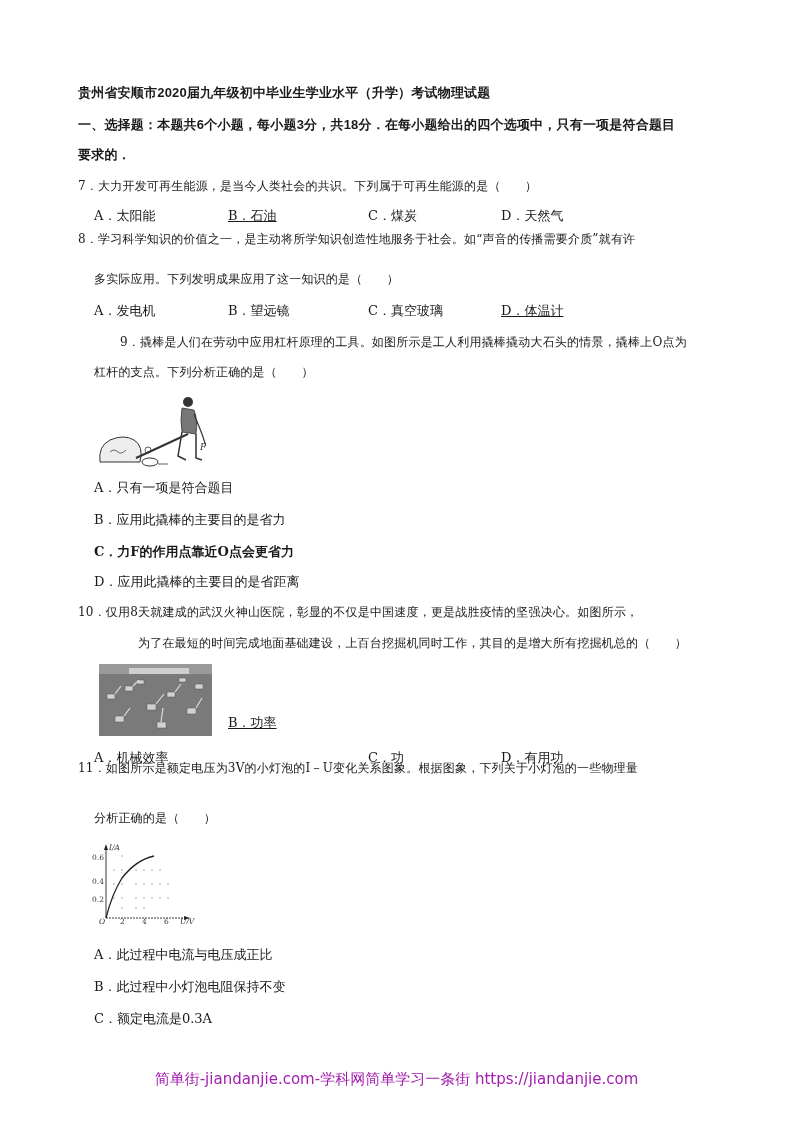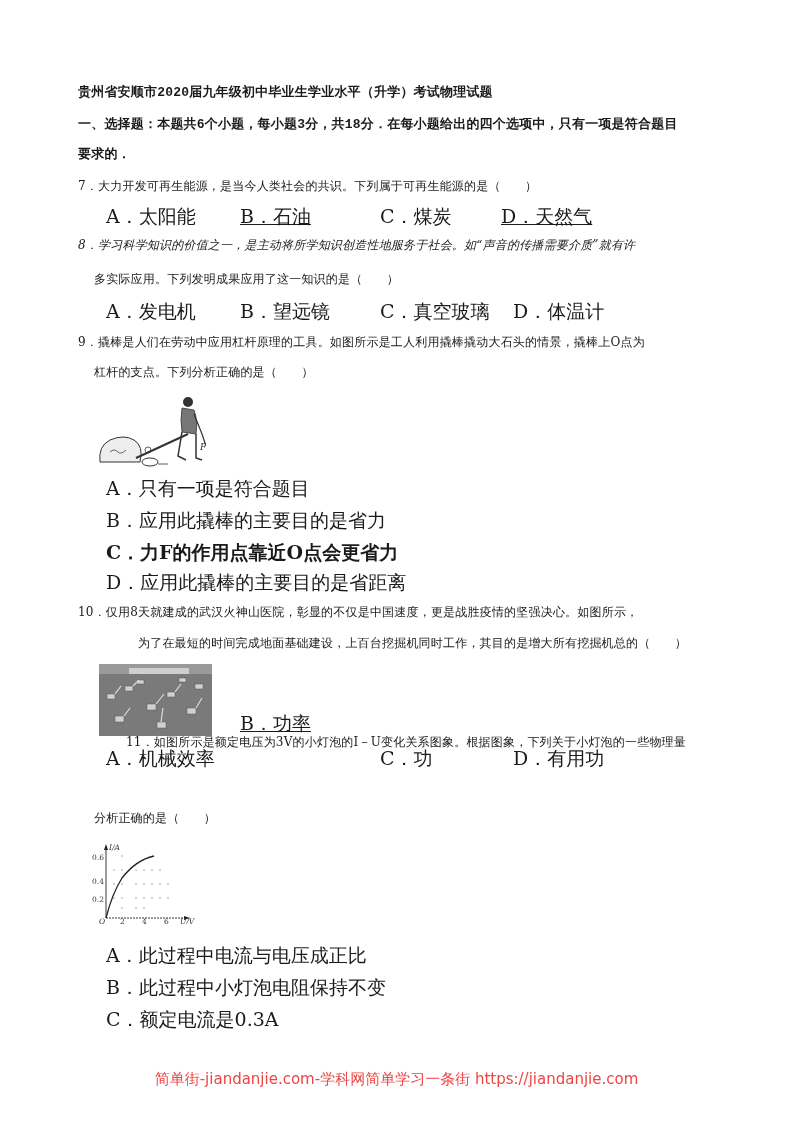--- a/index.html
+++ b/index.html
@@ -5,55 +5,55 @@
   html, body { margin: 0; padding: 0; background: #ffffff; }
   body {
     width: 793px; height: 1122px; position: relative; overflow: hidden;
     font-family: "DejaVu Serif", "Liberation Serif", serif;
     color: #1a1a1a;
   }
   .line {
     position: absolute; left: 78px; font-size: 12px; line-height: 18px;
     white-space: nowrap; letter-spacing: 0.2px;
   }
-  .bold { font-weight: bold; font-family: Liberation Mono, monospace; font-size: 13px; }
+  .bold { font-weight: bold; font-family: Liberation Sans, sans-serif; font-size: 13px; }
   .indent { left: 94px; }
-  .opt { position: absolute; font-size: 19px; line-height: 18px; white-space: nowrap; margin-left: 12px; }
+  .opt { position: absolute; font-size: 13px; line-height: 18px; white-space: nowrap; }
   .figure { position: absolute; }
   .footer {
     position: absolute; left: 0; width: 793px; top: 1070px; text-align: center;
-    font-family: "DejaVu Sans", "Liberation Sans", sans-serif; font-size: 15px; color: #ef4444;
+    font-family: "DejaVu Sans", "Liberation Sans", sans-serif; font-size: 15px; color: #a21caf;
   }
 </style>
 </head>
 <body>
 
 <div class="line bold" style="top:84px;">贵州省安顺市2020届九年级初中毕业生学业水平（升学）考试物理试题</div>
 <div class="line bold" style="top:116px;">一、选择题：本题共6个小题，每小题3分，共18分．在每小题给出的四个选项中，只有一项是符合题目</div>
 <div class="line bold" style="top:146px;">要求的．</div>
 
 <div>
   <div class="line" style="top:177px;">7．大力开发可再生能源，是当今人类社会的共识。下列属于可再生能源的是（　　）</div>
   <div class="opt" style="top:207px; left:94px;">A．太阳能</div>
   <div class="opt" style="top:207px; left:228px;text-decoration:underline;">B．石油</div>
   <div class="opt" style="top:207px; left:368px;">C．煤炭</div>
-  <div class="opt" style="top:207px; left:489px;text-decoration:underline;">D．天然气</div>
+  <div class="opt" style="top:207px; left:501px;">D．天然气</div>
 </div>
 
 <div>
-  <div class="line" style="top:236px;font-style:italic;">8．学习科学知识的价值之一，是主动将所学知识创造性地服务于社会。如“声音的传播需要介质”就有许</div>
+  <div class="line" style="top:230px;">8．学习科学知识的价值之一，是主动将所学知识创造性地服务于社会。如“声音的传播需要介质”就有许</div>
   <div class="line indent" style="top:270px;">多实际应用。下列发明成果应用了这一知识的是（　　）</div>
   <div class="opt" style="top:302px; left:94px;">A．发电机</div>
   <div class="opt" style="top:302px; left:228px;">B．望远镜</div>
   <div class="opt" style="top:302px; left:368px;">C．真空玻璃</div>
-  <div class="opt" style="top:302px; left:501px;">D．体温计</div>
+  <div class="opt" style="top:302px; left:501px;text-decoration:underline;">D．体温计</div>
 </div>
 
 <div>
-  <div class="line" style="top:333px;">9．撬棒是人们在劳动中应用杠杆原理的工具。如图所示是工人利用撬棒撬动大石头的情景，撬棒上O点为</div>
+  <div class="line" style="top:333px;margin-left:42px;">9．撬棒是人们在劳动中应用杠杆原理的工具。如图所示是工人利用撬棒撬动大石头的情景，撬棒上O点为</div>
   <div class="line indent" style="top:363px;">杠杆的支点。下列分析正确的是（　　）</div>
   <svg class="figure" style="left:96px; top:390px;" width="110" height="78" viewBox="0 0 110 78">
 
     <path d="M4,72 Q2,56 14,50 Q28,44 38,50 Q48,56 44,72 Z" fill="#eee" stroke="#333" stroke-width="1"></path>
     <path d="M14,62 q4,-4 8,0 q3,3 8,-2" fill="none" stroke="#444" stroke-width="0.8"></path>
 
     <ellipse cx="54" cy="72" rx="8" ry="4" fill="#fff" stroke="#333" stroke-width="1"></ellipse>
     <circle cx="52" cy="60" r="3" fill="#fff" stroke="#333" stroke-width="0.8"></circle>
 
     <line x1="40" y1="68" x2="92" y2="44" stroke="#333" stroke-width="2"></line>
@@ -100,21 +100,21 @@
       <path d="M62,58 l2,-14"></path>
     </g>
   </svg>
   <div class="opt" style="top:749px; left:94px;">A．机械效率</div>
   <div class="opt" style="top:714px; left:228px;text-decoration:underline;">B．功率</div>
   <div class="opt" style="top:749px; left:368px;">C．功</div>
   <div class="opt" style="top:749px; left:501px;">D．有用功</div>
 </div>
 
 <div>
-  <div class="line" style="top:733px;margin-left:48px;">11．如图所示是额定电压为3V的小灯泡的I－U变化关系图象。根据图象，下列关于小灯泡的一些物理量</div>
+  <div class="line" style="top:759px;">11．如图所示是额定电压为3V的小灯泡的I－U变化关系图象。根据图象，下列关于小灯泡的一些物理量</div>
   <div class="line indent" style="top:809px;">分析正确的是（　　）</div>
   <svg class="figure" style="left:92px; top:842px;" width="105" height="82" viewBox="0 0 105 82">
 
     <g fill="#888">
       <circle cx="30" cy="14" r="0.7"></circle>
         <circle cx="30" cy="28" r="0.7"></circle>
         <circle cx="30" cy="42" r="0.7"></circle>
         <circle cx="30" cy="56" r="0.7"></circle>
         <circle cx="30" cy="66" r="0.7"></circle>
       <circle cx="44" cy="28" r="0.7"></circle>

